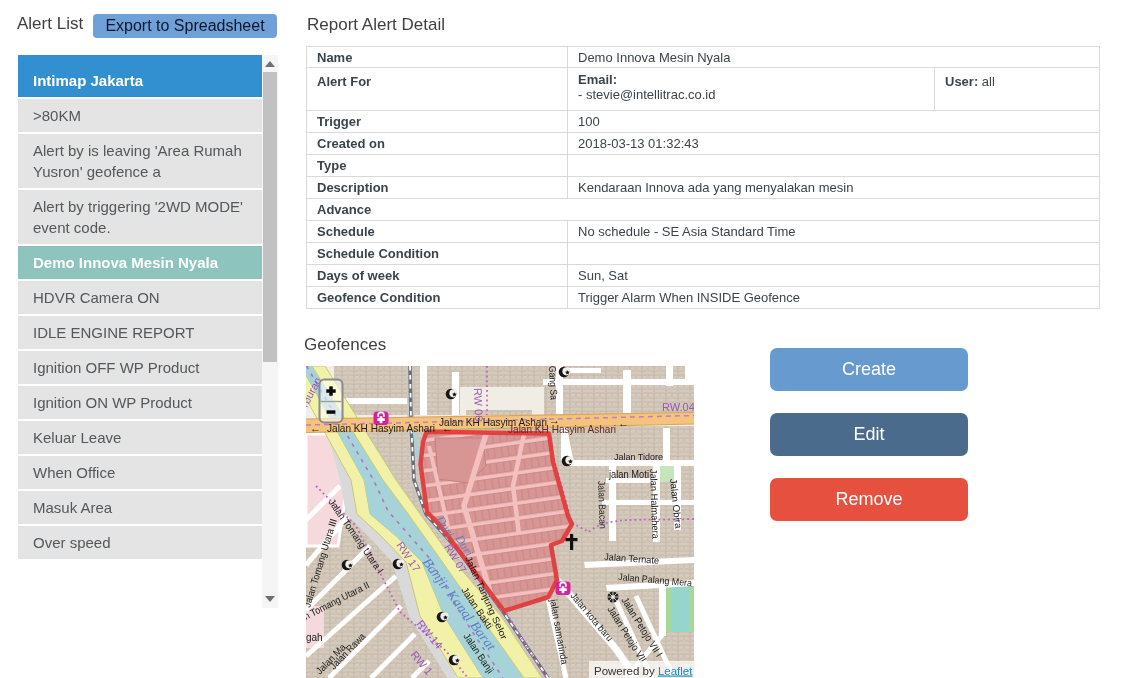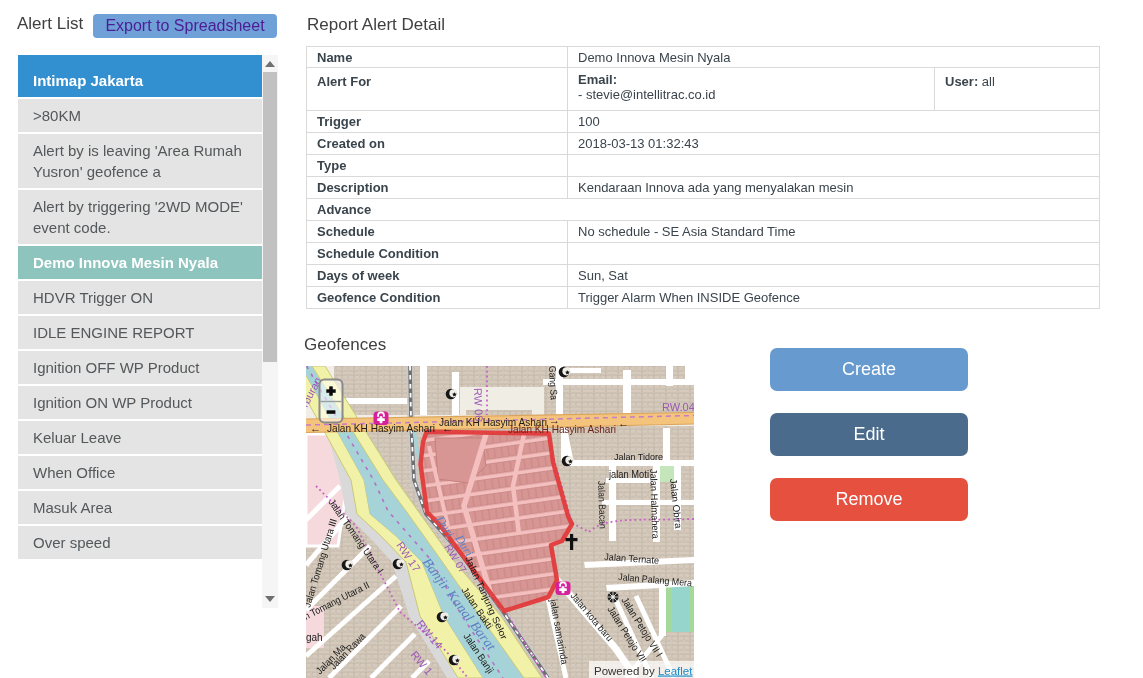--- a/index.html
+++ b/index.html
@@ -3,21 +3,21 @@
 <meta charset="utf-8">
 <style>
   html,body{margin:0;padding:0;}
   body{width:1143px;height:678px;position:relative;overflow:hidden;background:#fff;
        font-family:"Liberation Sans",sans-serif;}
   .abs{position:absolute;}
   .h1{font-size:17px;color:#404040;}
   
   #alertTitle{left:17px;top:14px;}
   #exportBtn{left:93px;top:14px;width:184px;height:24px;background:#6fa0d8;border-radius:4px;
-    color:#4c1d95;font-size:16px;text-align:center;line-height:24px;}
+    color:#0f172a;font-size:16px;text-align:center;line-height:24px;}
   #list{left:18px;top:55px;width:260px;height:553px;}
   #items{position:absolute;left:0;top:0;width:244px;}
   .it{background:#e4e4e4;color:#54585a;font-size:15px;line-height:21px;
       padding:6px 14px 6px 15px;margin-bottom:2px;}
   .it.hdr{background:#3390d0;color:#fff;font-weight:bold;padding-top:15px;padding-bottom:6px;}
   .it.sel{background:#8ec4be;color:#fff;font-weight:bold;}
   #sbar{position:absolute;left:244px;top:0;width:16px;height:553px;background:#f5f5f5;}
   #sthumb{position:absolute;left:1px;top:17px;width:14px;height:290px;background:#c1c1c1;}
   .sarr{position:absolute;left:3px;width:0;height:0;border-left:5px solid transparent;border-right:5px solid transparent;}
   .sarr.up{top:6px;border-bottom:6px solid #707070;}
@@ -42,21 +42,21 @@
 <body>
 <div class="abs h1" id="alertTitle">Alert List</div>
 <div class="abs" id="exportBtn">Export to Spreadsheet</div>
 <div class="abs" id="list">
   <div id="items">
     <div class="it hdr">Intimap Jakarta</div>
     <div class="it">&gt;80KM</div>
     <div class="it">Alert by is leaving 'Area Rumah Yusron' geofence a</div>
     <div class="it">Alert by triggering '2WD MODE' event code.</div>
     <div class="it sel">Demo Innova Mesin Nyala</div>
-    <div class="it">HDVR Trigger ON</div>
+    <div class="it">HDVR Camera ON</div>
     <div class="it">IDLE ENGINE REPORT</div>
     <div class="it">Ignition OFF WP Product</div>
     <div class="it">Ignition ON WP Product</div>
     <div class="it">Keluar Leave</div>
     <div class="it">When Office</div>
     <div class="it">Masuk Area</div>
     <div class="it">Over speed</div>
   </div>
   <div id="sbar">
     <div class="sarr up"></div>

